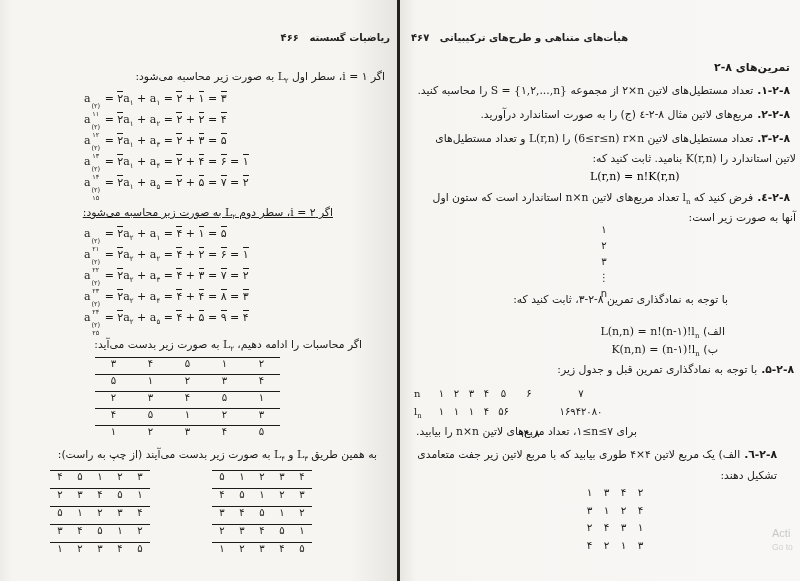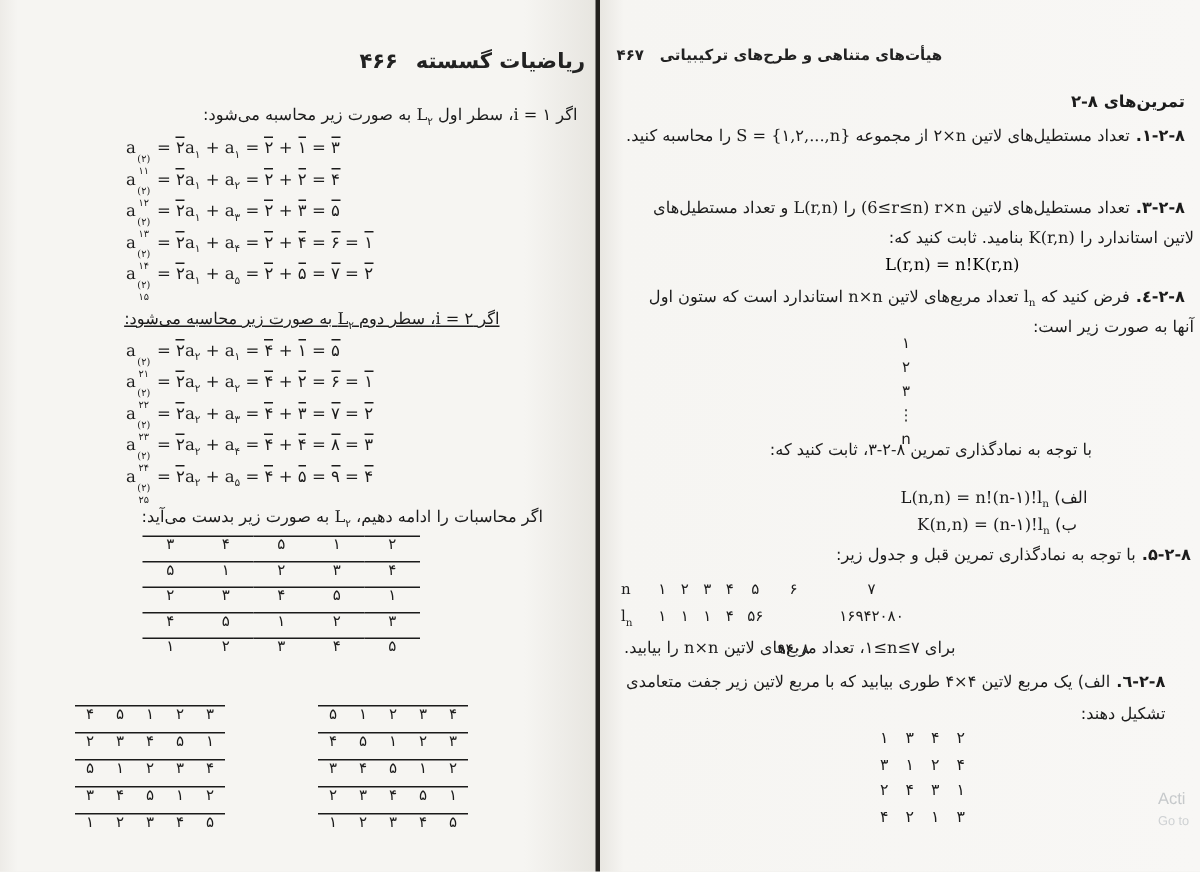--- a/index.html
+++ b/index.html
@@ -7,21 +7,21 @@
        font-family:"DejaVu Sans",sans-serif;}
   .canvas{position:absolute;inset:0;}
   .page{position:absolute;top:0;height:581px;}
   .page-left{left:0;width:397px;
     background:linear-gradient(to right,#edebe7 0,#f6f5f2 3%,#f6f5f2 88%,#e7e5e0 100%);}
   .page-right{left:400px;width:400px;
     background:linear-gradient(to right,#e8e6e1 0,#f6f5f2 4%,#f8f7f5 100%);}
   .gutter{position:absolute;left:397px;top:0;width:3px;height:581px;background:#23211e;}
   .fa{direction:rtl;color:#1b1b1b;font-size:10.8px;line-height:1.45;white-space:nowrap;}
   .abs{position:absolute;}
-  .hdr{font-size:14px;font-weight:700;color:#222;}
+  .hdr{font-size:10px;font-weight:700;color:#222;}
   .hdr .pgnum{margin-right:7px;font-weight:700;}
   .m{direction:ltr;unicode-bidi:isolate;font-family:"DejaVu Serif","DejaVu Sans",serif;}
   .lbl{direction:ltr;unicode-bidi:isolate;font-weight:700;margin-left:4px;}
   .bold{font-weight:700;}
   sub{font-size:7px;vertical-align:-3px;line-height:0;}
   .ov{display:inline-block;border-top:1px solid #1b1b1b;line-height:1.05;padding-top:1px;}
   .stk{display:inline-flex;flex-direction:column;align-items:center;font-size:6.5px;
        line-height:1.2;vertical-align:-6px;margin:0 1px;}
   .eqs{position:absolute;direction:ltr;font-family:"DejaVu Serif","DejaVu Sans",serif;
        font-size:11px;color:#1b1b1b;}
@@ -173,20 +173,21 @@
           <span class="ov">۳</span>
         </span>
         <span>
           <span class="ov">۴</span>
         </span>
         <span>
           <span class="ov">۵</span>
         </span>
       </div>
 
+    <div class="abs fa" style="top:447px;right:20px;"><span>به همین طریق </span><span dir="ltr" class="m">L<sub>۳</sub></span><span> و </span><span dir="ltr" class="m">L<sub>۴</sub></span><span> به صورت زیر بدست می‌آیند (از چپ به راست):</span></div>
     <div class="mtx" style="top:470px;left:50px;grid-template-columns:repeat(5,20px);grid-auto-rows:18px;">
         <span>
           <span class="ov">۴</span>
         </span>
         <span>
           <span class="ov">۵</span>
         </span>
         <span>
           <span class="ov">۱</span>
         </span>
@@ -343,20 +344,23 @@
       <span>هیأت‌های متناهی و طرح‌های ترکیبیاتی</span>
       <span class="pgnum">۴۶۷</span>
     </div>
 
     <div class="abs fa bold" style="top:60px;right:10px;font-size:11px;"><span class="bold">تمرین‌های </span><span dir="ltr" class="m bold">۲-۸</span></div>
 
     <div class="abs fa" style="top:83px;right:10px;">
       <span class="lbl">.۱-۲-۸</span><span><span>تعداد مستطیل‌های لاتین </span><span dir="ltr" class="m">۲×n</span><span> از مجموعه </span><span dir="ltr" class="m">S = {۱,۲,...,n}</span><span> را محاسبه کنید.</span></span>
     </div>
 
+    <div class="abs fa" style="top:107px;right:10px;">
+      <span class="lbl">.۲-۲-۸</span><span><span>مربع‌های لاتین مثال </span><span dir="ltr" class="m">٤-۲-۸</span><span> (ج) را به صورت استاندارد درآورید.</span></span>
+    </div>
 
     <div class="abs fa" style="top:131px;right:10px;">
       <span class="lbl">.۳-۲-۸</span><span><span>تعداد مستطیل‌های لاتین </span><span dir="ltr" class="m">r×n</span><span> </span><span dir="ltr" class="m">(6≤r≤n)</span><span> را </span><span dir="ltr" class="m">L(r,n)</span><span> و تعداد مستطیل‌های</span></span>
     </div>
     <div class="abs fa" style="top:151px;right:4px;"><span>لاتین استاندارد را </span><span dir="ltr" class="m">K(r,n)</span><span> بنامید. ثابت کنید که:</span></div>
 
     <div class="abs m" style="top:170px;left:190px;font-size:11px;" dir="ltr">L(r,n) = n!K(r,n)</div>
 
     <div class="abs fa" style="top:190px;right:10px;">
       <span class="lbl">.٤-۲-۸</span><span><span>فرض کنید که </span><span dir="ltr" class="m">l<sub>n</sub></span><span> تعداد مربع‌های لاتین </span><span dir="ltr" class="m">n×n</span><span> استاندارد است که ستون اول</span></span>

